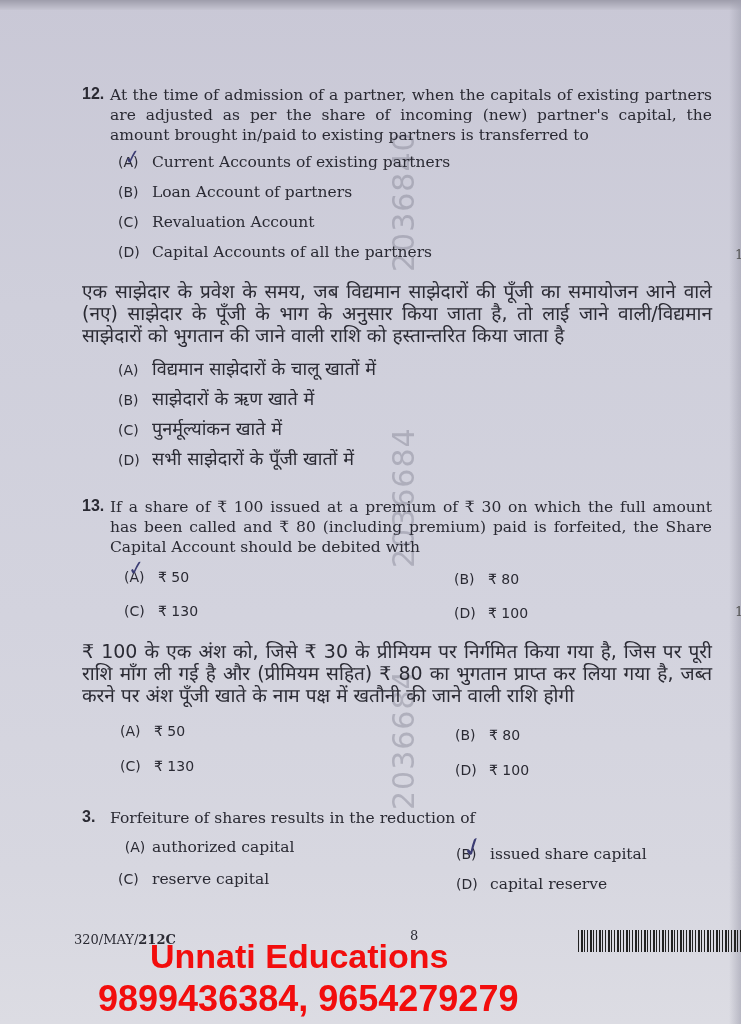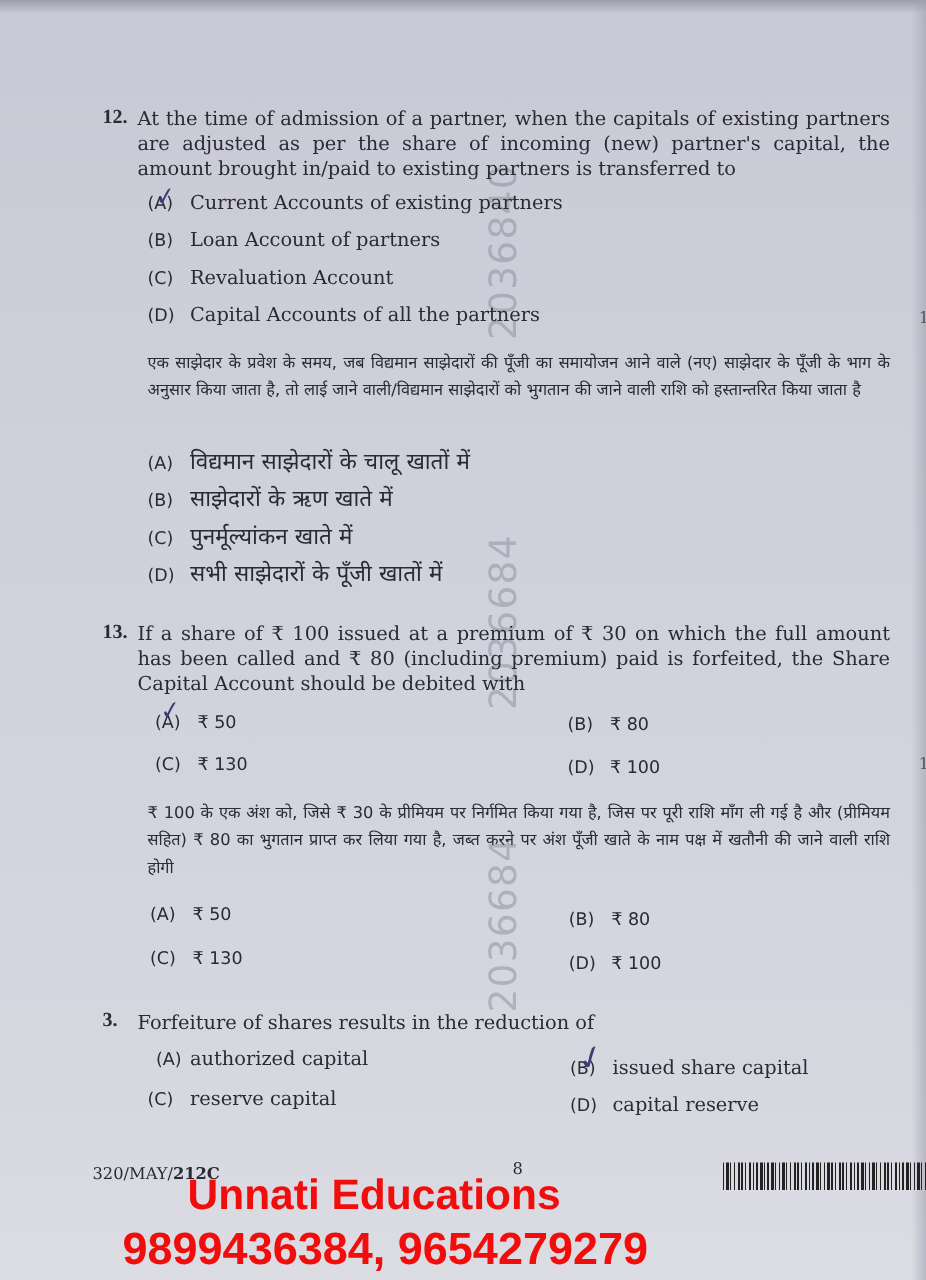--- a/index.html
+++ b/index.html
@@ -16,23 +16,23 @@
     }
     .topstrip {
       position: absolute; left: 0; top: 0; width: 741px; height: 10px;
       background: linear-gradient(180deg, #9e9dab 0%, #c6c5d2 100%);
     }
     .rightedge {
       position: absolute; right: 0; top: 0; width: 12px; height: 1024px;
       background: linear-gradient(90deg, rgba(255,255,255,0) 0%, rgba(160,160,175,0.6) 100%);
     }
     .q { position: absolute; left: 82px; width: 630px; }
-    .qnum { position: absolute; left: 0; top: 0; font-weight: bold; font-size: 16px; font-family: Liberation Serif, serif; }
+    .qnum { position: absolute; left: 0; top: 0; font-weight: bold; font-size: 16px; font-family: Liberation Sans, sans-serif; }
     .qtext { margin-left: 28px; font-size: 15.5px; line-height: 20px; text-align: justify; }
-    .hindi { margin-left: 36px; font-family: "DejaVu Sans", sans-serif; font-size: 13px; line-height: 22px; text-align: justify; }
+    .hindi { font-family: "DejaVu Sans", sans-serif; font-size: 19px; line-height: 22px; text-align: justify; }
     .opt { position: absolute; font-size: 15.5px; white-space: nowrap; }
     .opt .lbl { display: inline-block; width: 34px; font-family: "DejaVu Sans", sans-serif; font-size: 14px; }
     .opt.h .txt { font-family: "DejaVu Sans", sans-serif; font-size: 18px; }
     .opt.s .txt { font-family: "DejaVu Sans", sans-serif; font-size: 14px; }
     .tick { position: absolute; color: #3b3c73; font-size: 20px; font-family: "DejaVu Sans", sans-serif; transform: rotate(-8deg); }
     .watermark {
       position: absolute; color: rgba(110,110,125,0.35);
       font-family: "DejaVu Sans", sans-serif; font-size: 30px; letter-spacing: 1px;
       transform-origin: left top; transform: rotate(-90deg); white-space: nowrap;
     }

